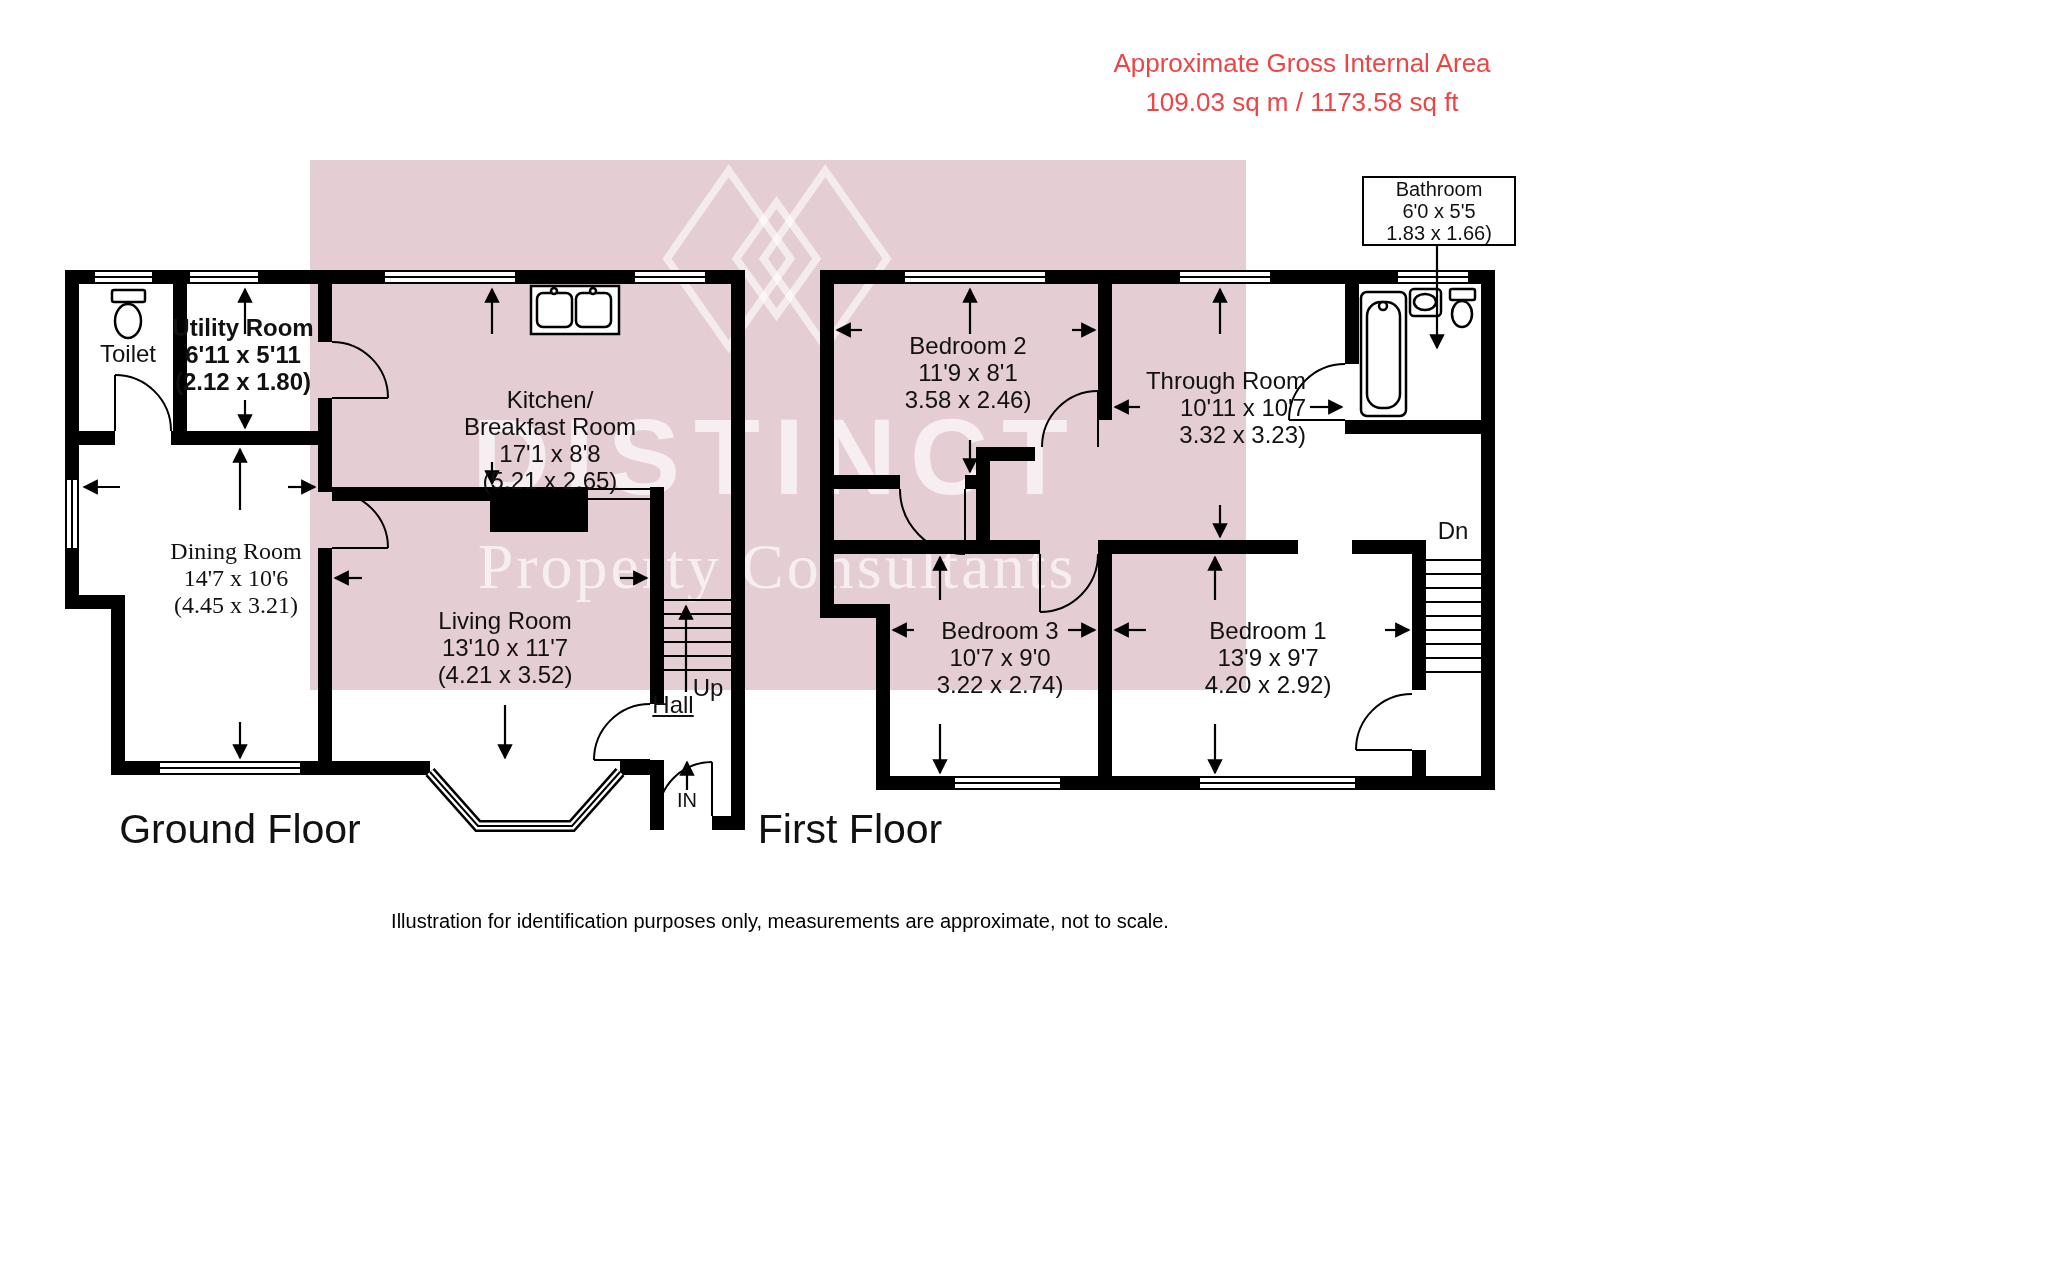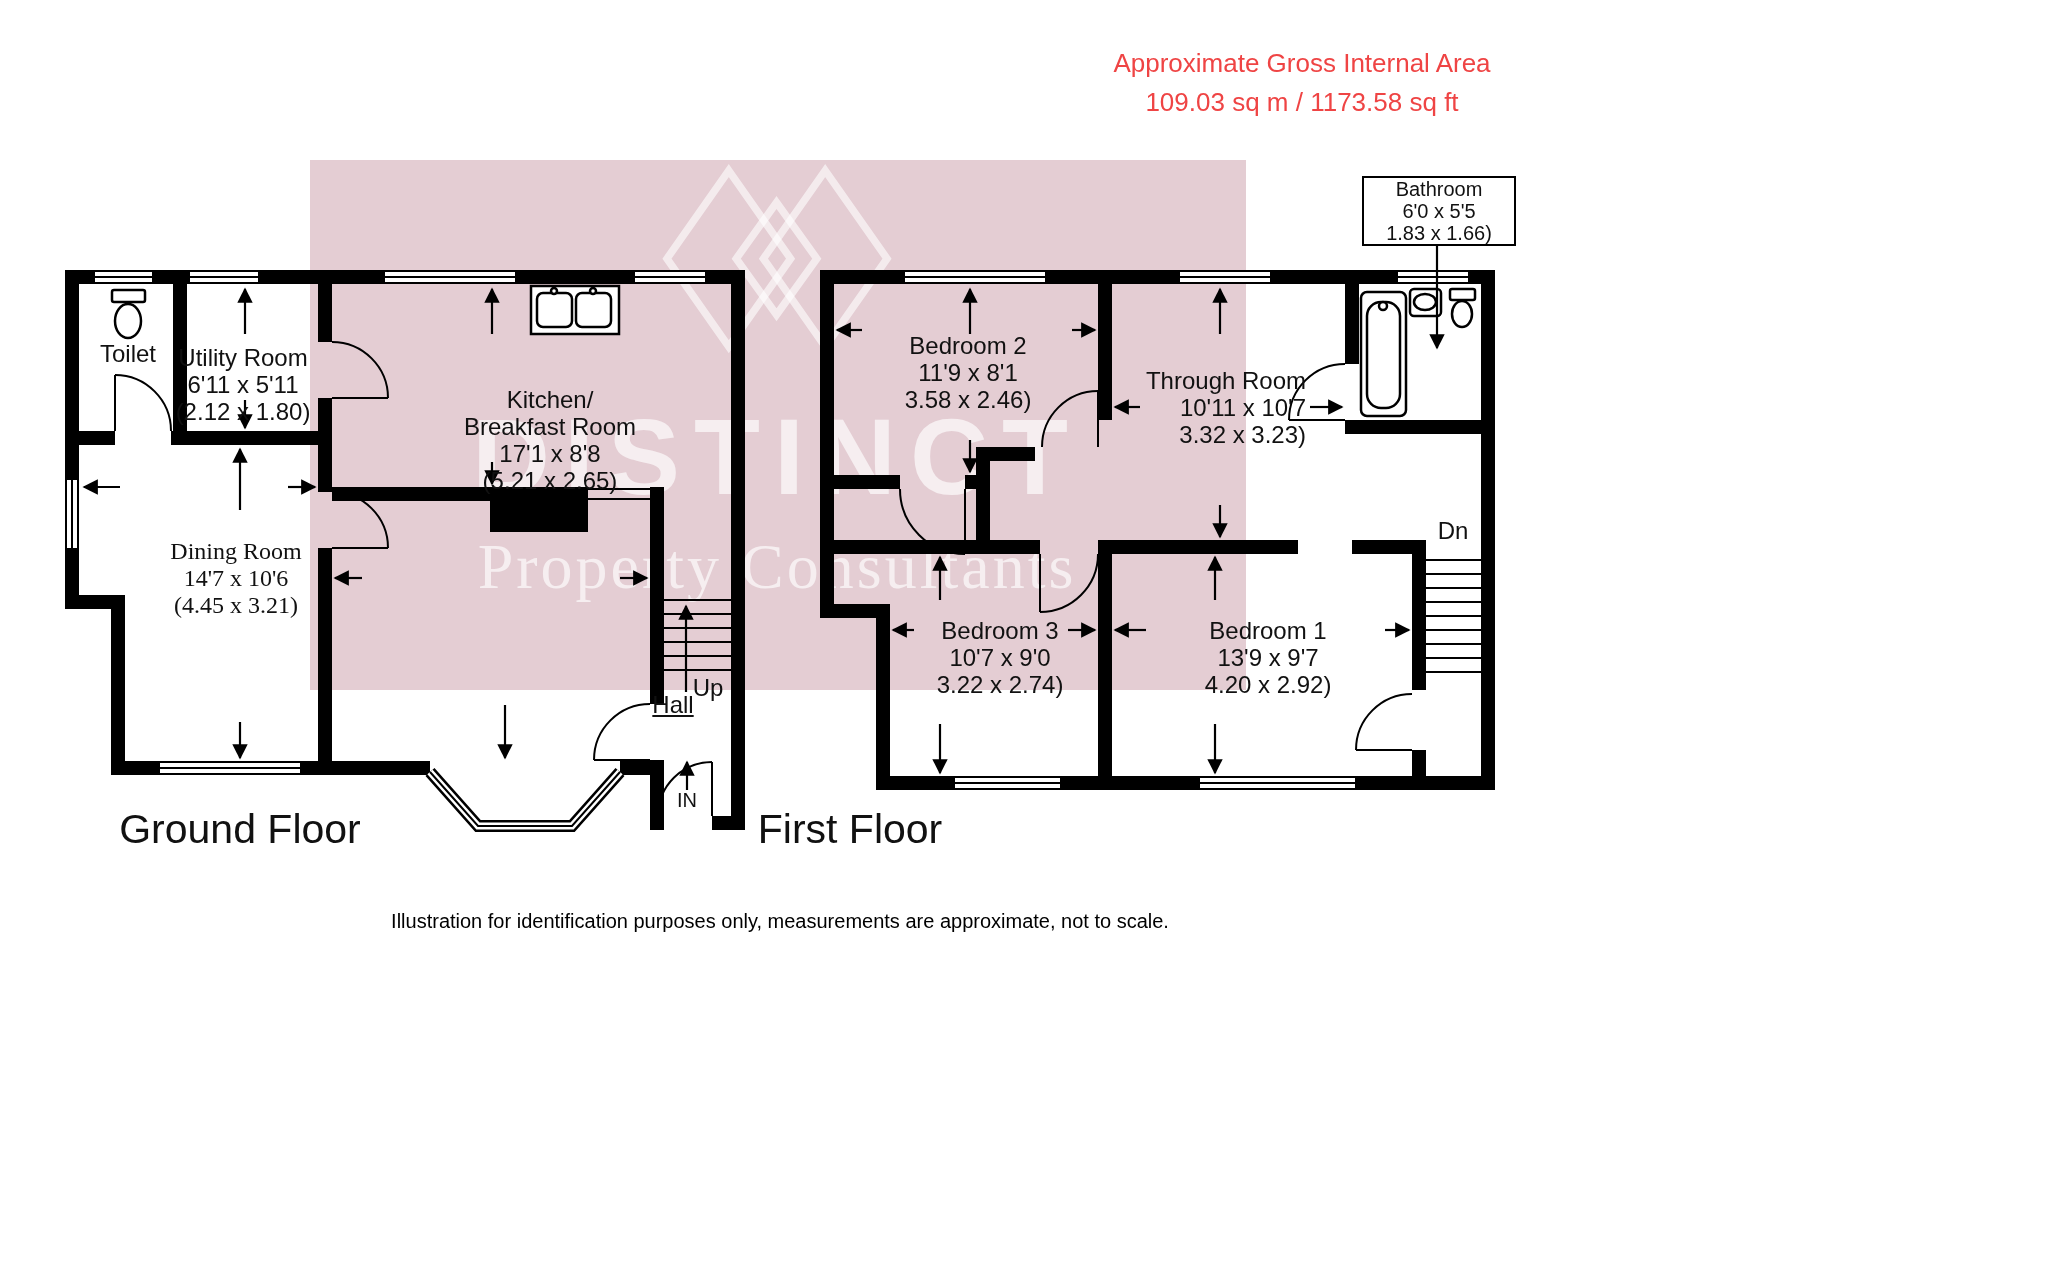--- a/index.html
+++ b/index.html
@@ -314,36 +314,41 @@
   </svg>
 
   <div class="hdr">
     <div>Approximate Gross Internal Area</div>
     <div>109.03 sq m / 1173.58 sq ft</div>
   </div>
 
   <div class="lbl" style="left:128px;top:340px;">
     <div>Toilet</div>
   </div>
-  <div class="lbl" style="left:243px;top:344px;">
+  <div class="lbl" style="left:243px;top:314px;font-weight:bold;">
     <div>Utility Room</div>
     <div>6'11 x 5'11</div>
     <div>(2.12 x 1.80)</div>
   </div>
   <div class="lbl" style="left:550px;top:362px;margin-top:24px;">
     <div>Kitchen/</div>
     <div>Breakfast Room</div>
     <div>17'1 x 8'8</div>
     <div>(5.21 x 2.65)</div>
   </div>
   <div class="lbl" style="left:236px;top:538px;font-family:Liberation Serif, serif;">
     <div>Dining Room</div>
     <div>14'7 x 10'6</div>
     <div>(4.45 x 3.21)</div>
   </div>
+  <div class="lbl" style="left:505px;top:607px;">
+    <div>Living Room</div>
+    <div>13'10 x 11'7</div>
+    <div>(4.21 x 3.52)</div>
+  </div>
   <div class="lbl" style="left:708px;top:674px;">Up</div>
   <div class="lbl" style="left:673px;top:691px;text-decoration:underline;">Hall</div>
   <div class="lbl lbl-tiny" style="left:687px;top:792px;">IN</div>
   <div class="lbl lbl-big" style="left:240px;top:811px;">Ground Floor</div>
 
   <div class="lbl" style="left:968px;top:332px;">
     <div>Bedroom 2</div>
     <div>11'9 x 8'1</div>
     <div>3.58 x 2.46)</div>
   </div>

